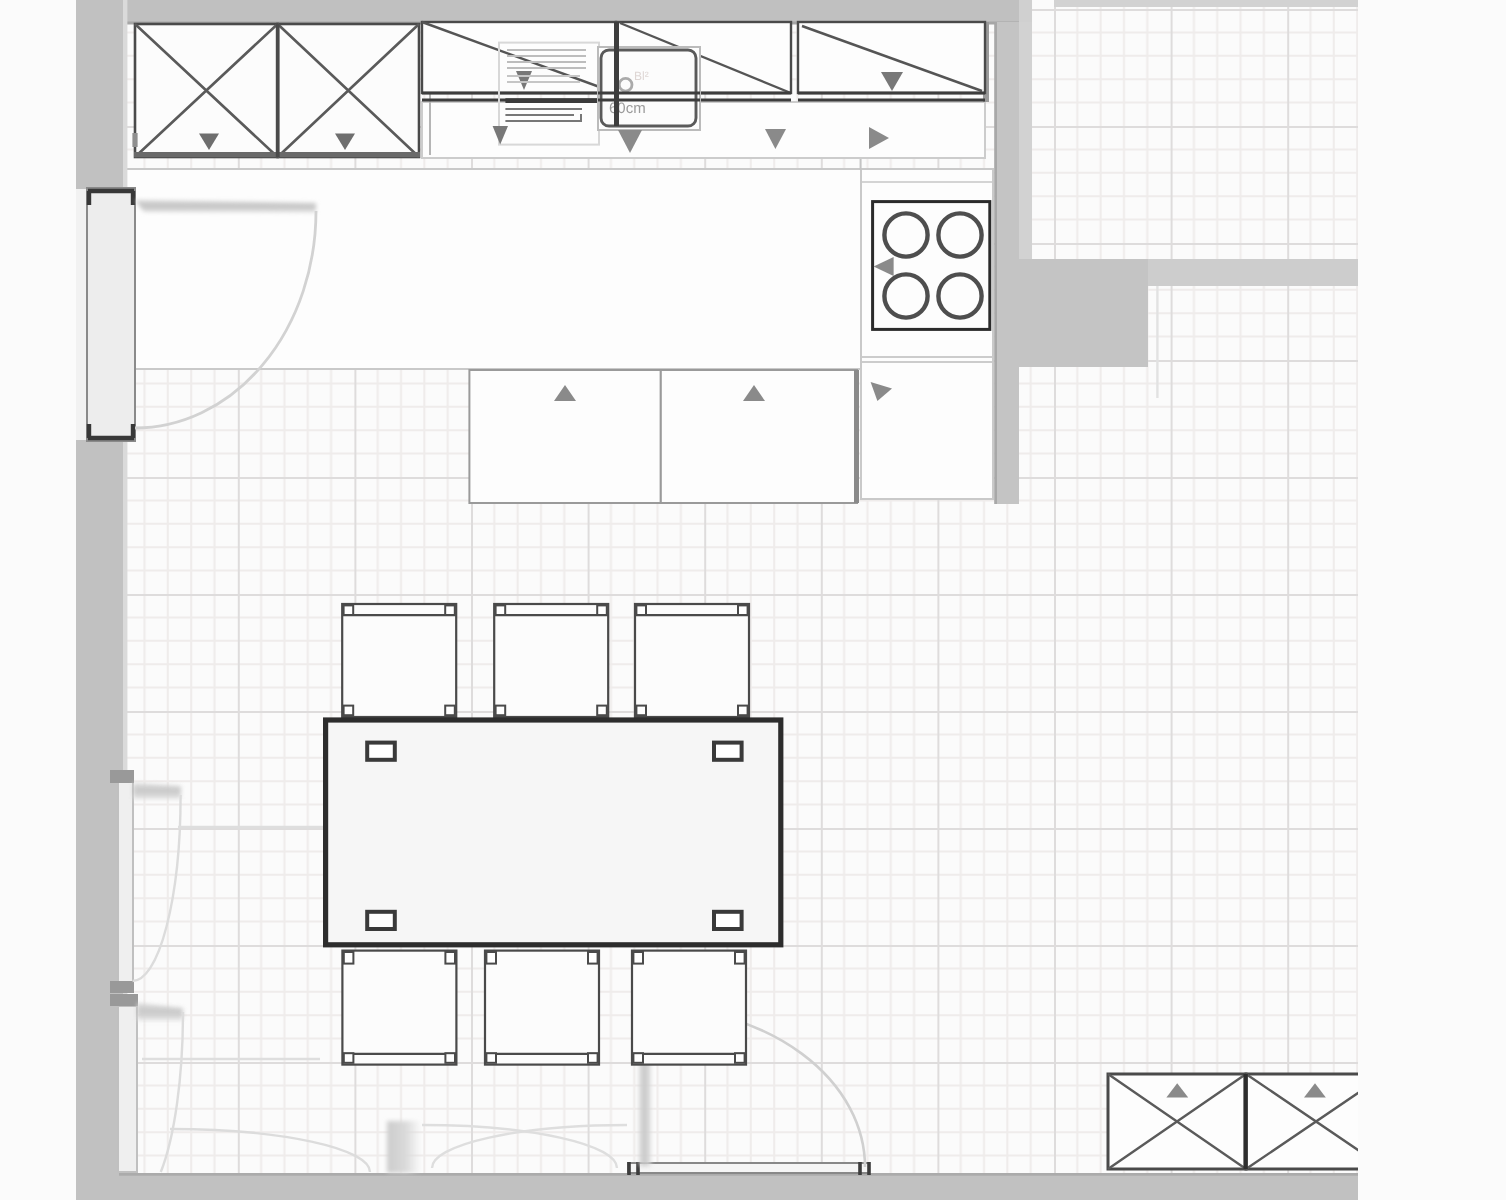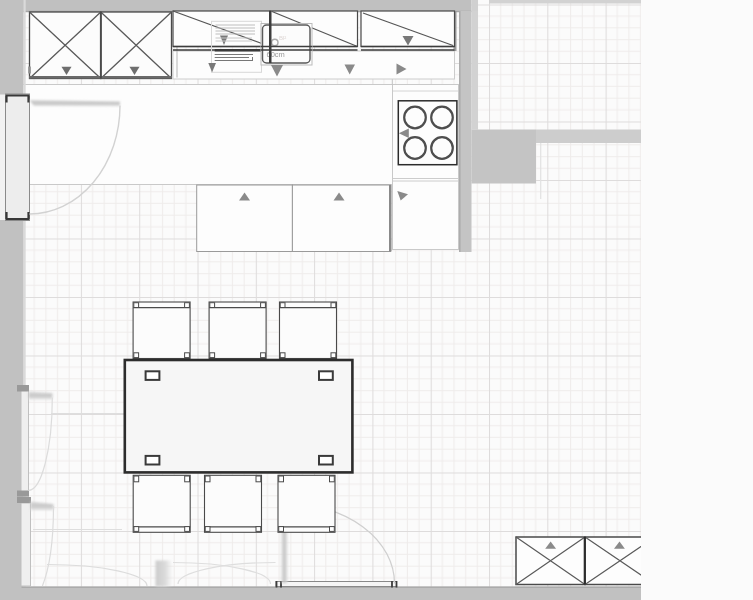--- a/index.html
+++ b/index.html
@@ -1,16 +1,16 @@
 <!DOCTYPE html>
 <html><head>
 <meta charset="utf-8">
 <style>
 html,body{margin:0;padding:0;background:#fbfbfb;font-family:"Liberation Sans",sans-serif;}
-#canvas{width:641px;height:600px;position:relative;overflow:hidden;}
+#canvas{width:641px;height:600px;position:relative;overflow:hidden;padding-left:38px;}
 </style>
 </head>
 <body>
 <div id="canvas">
 <svg width="753" height="600" viewBox="0 0 753 600">
 <defs>
 <pattern id="grid" width="58.3" height="58.5" patternUnits="userSpaceOnUse" x="22.6" y="4.5">
 <rect width="58.3" height="58.5" fill="#fbfbfb"></rect>
 <path d="M11.66 0V58.5 M23.32 0V58.5 M34.98 0V58.5 M46.64 0V58.5" stroke="#efeceb" stroke-width="1"></path>
 <path d="M0 11.7H58.3 M0 23.4H58.3 M0 35.1H58.3 M0 46.8H58.3" stroke="#efeceb" stroke-width="1"></path>

